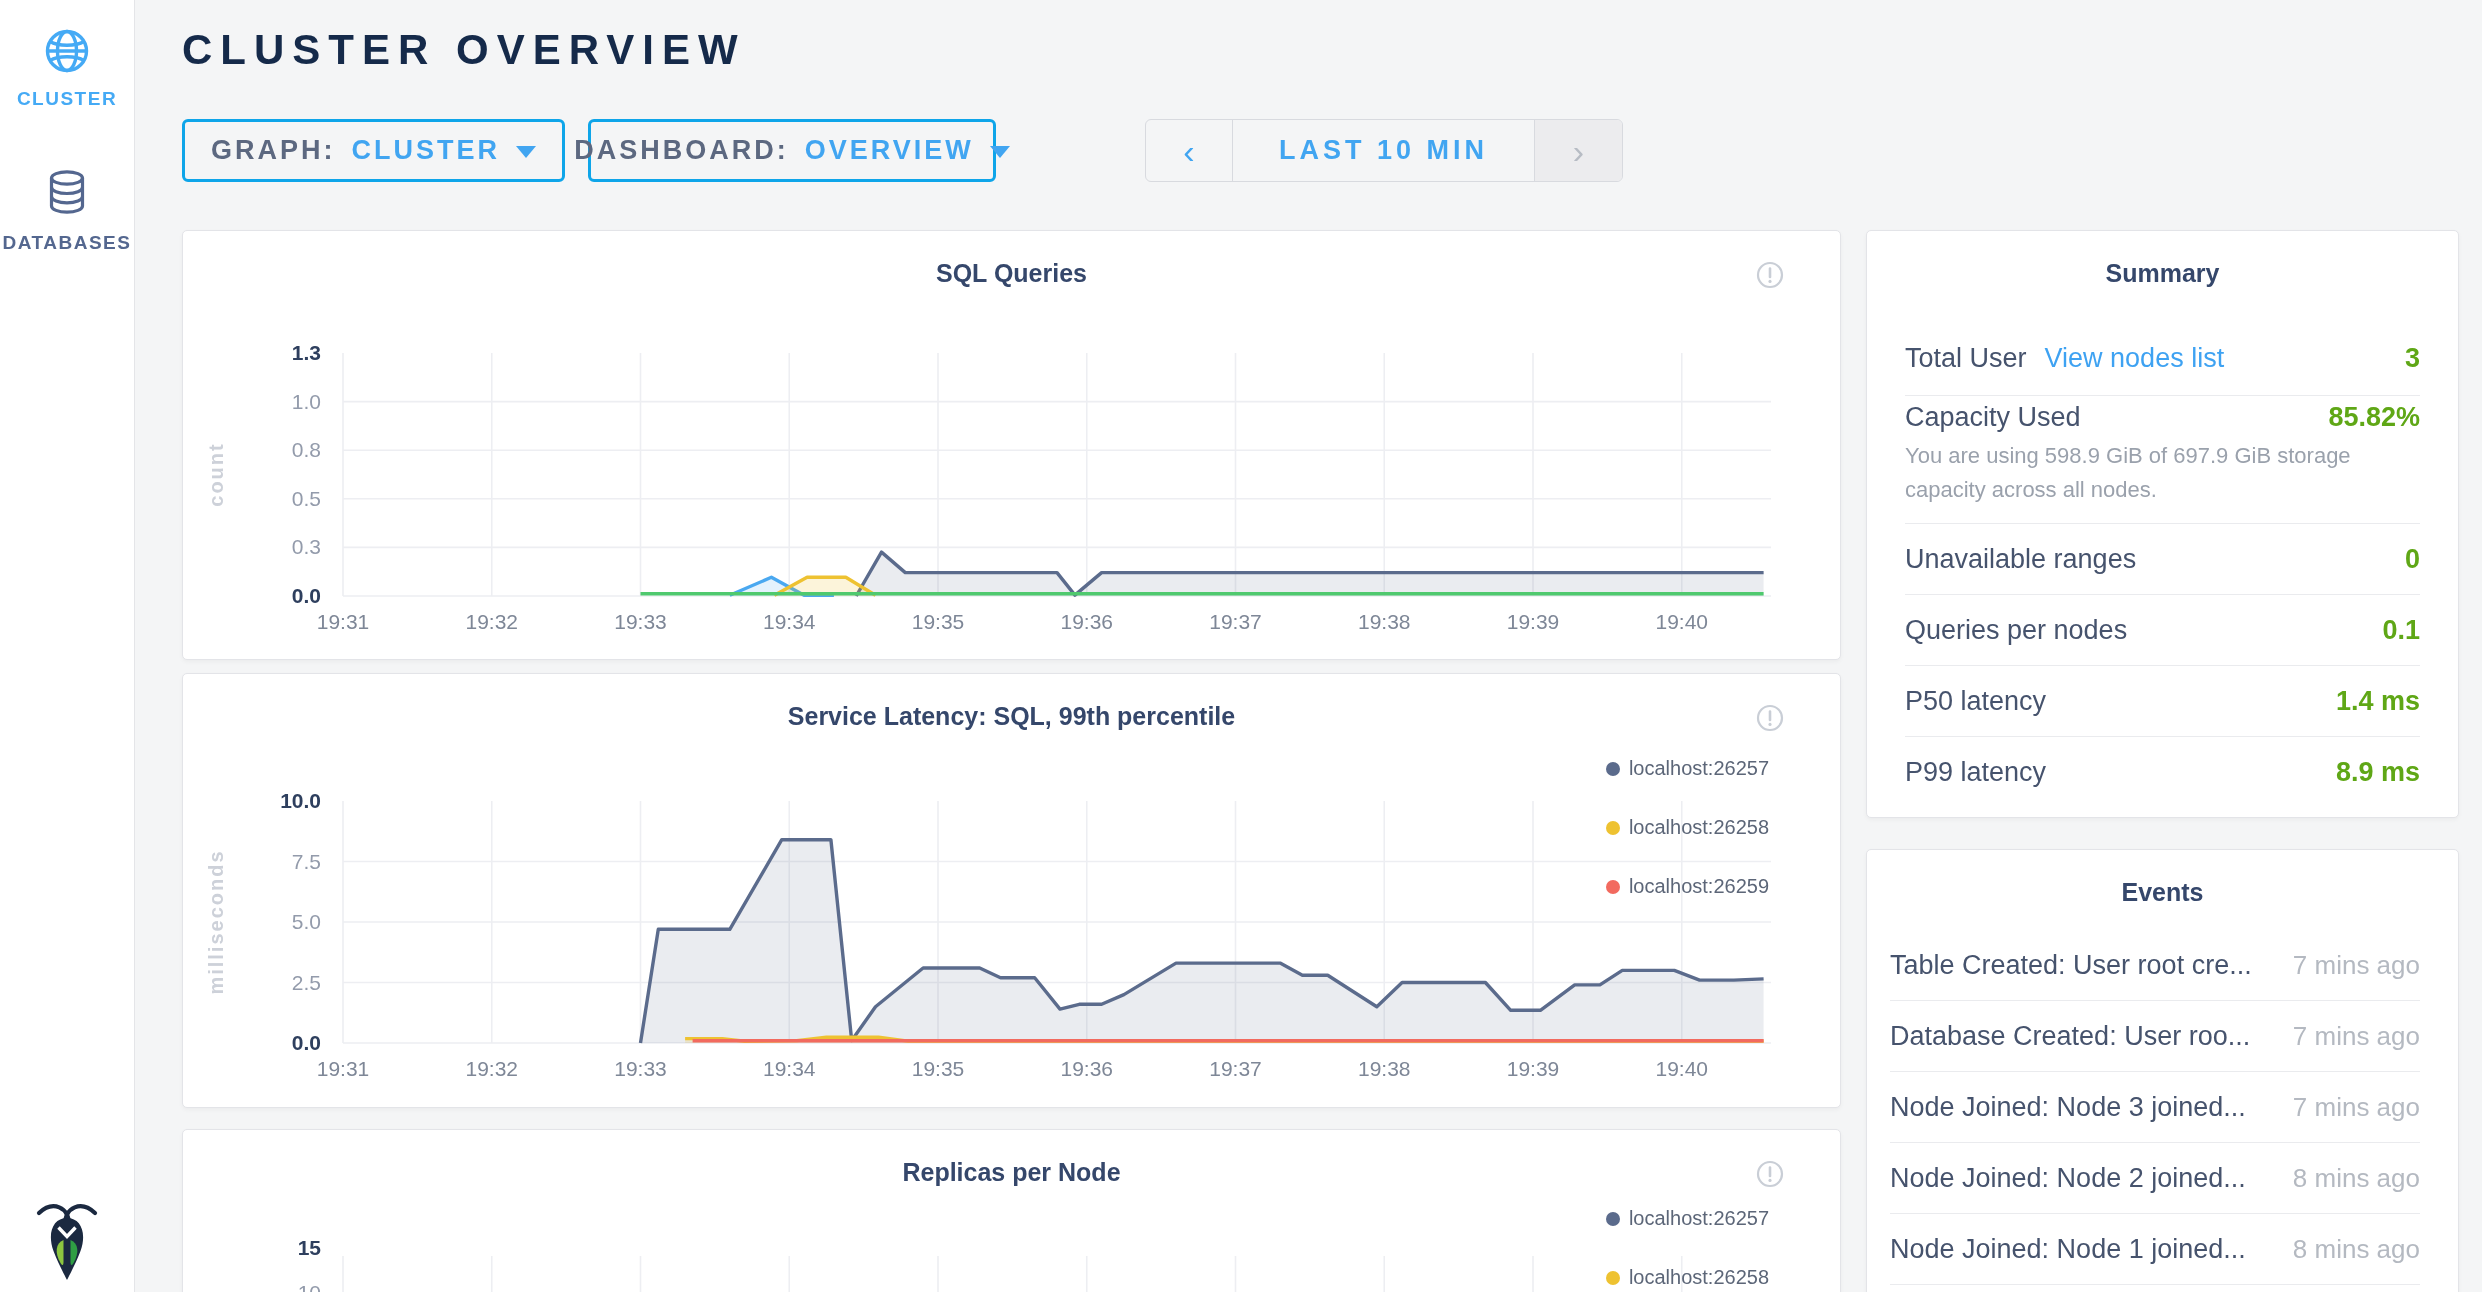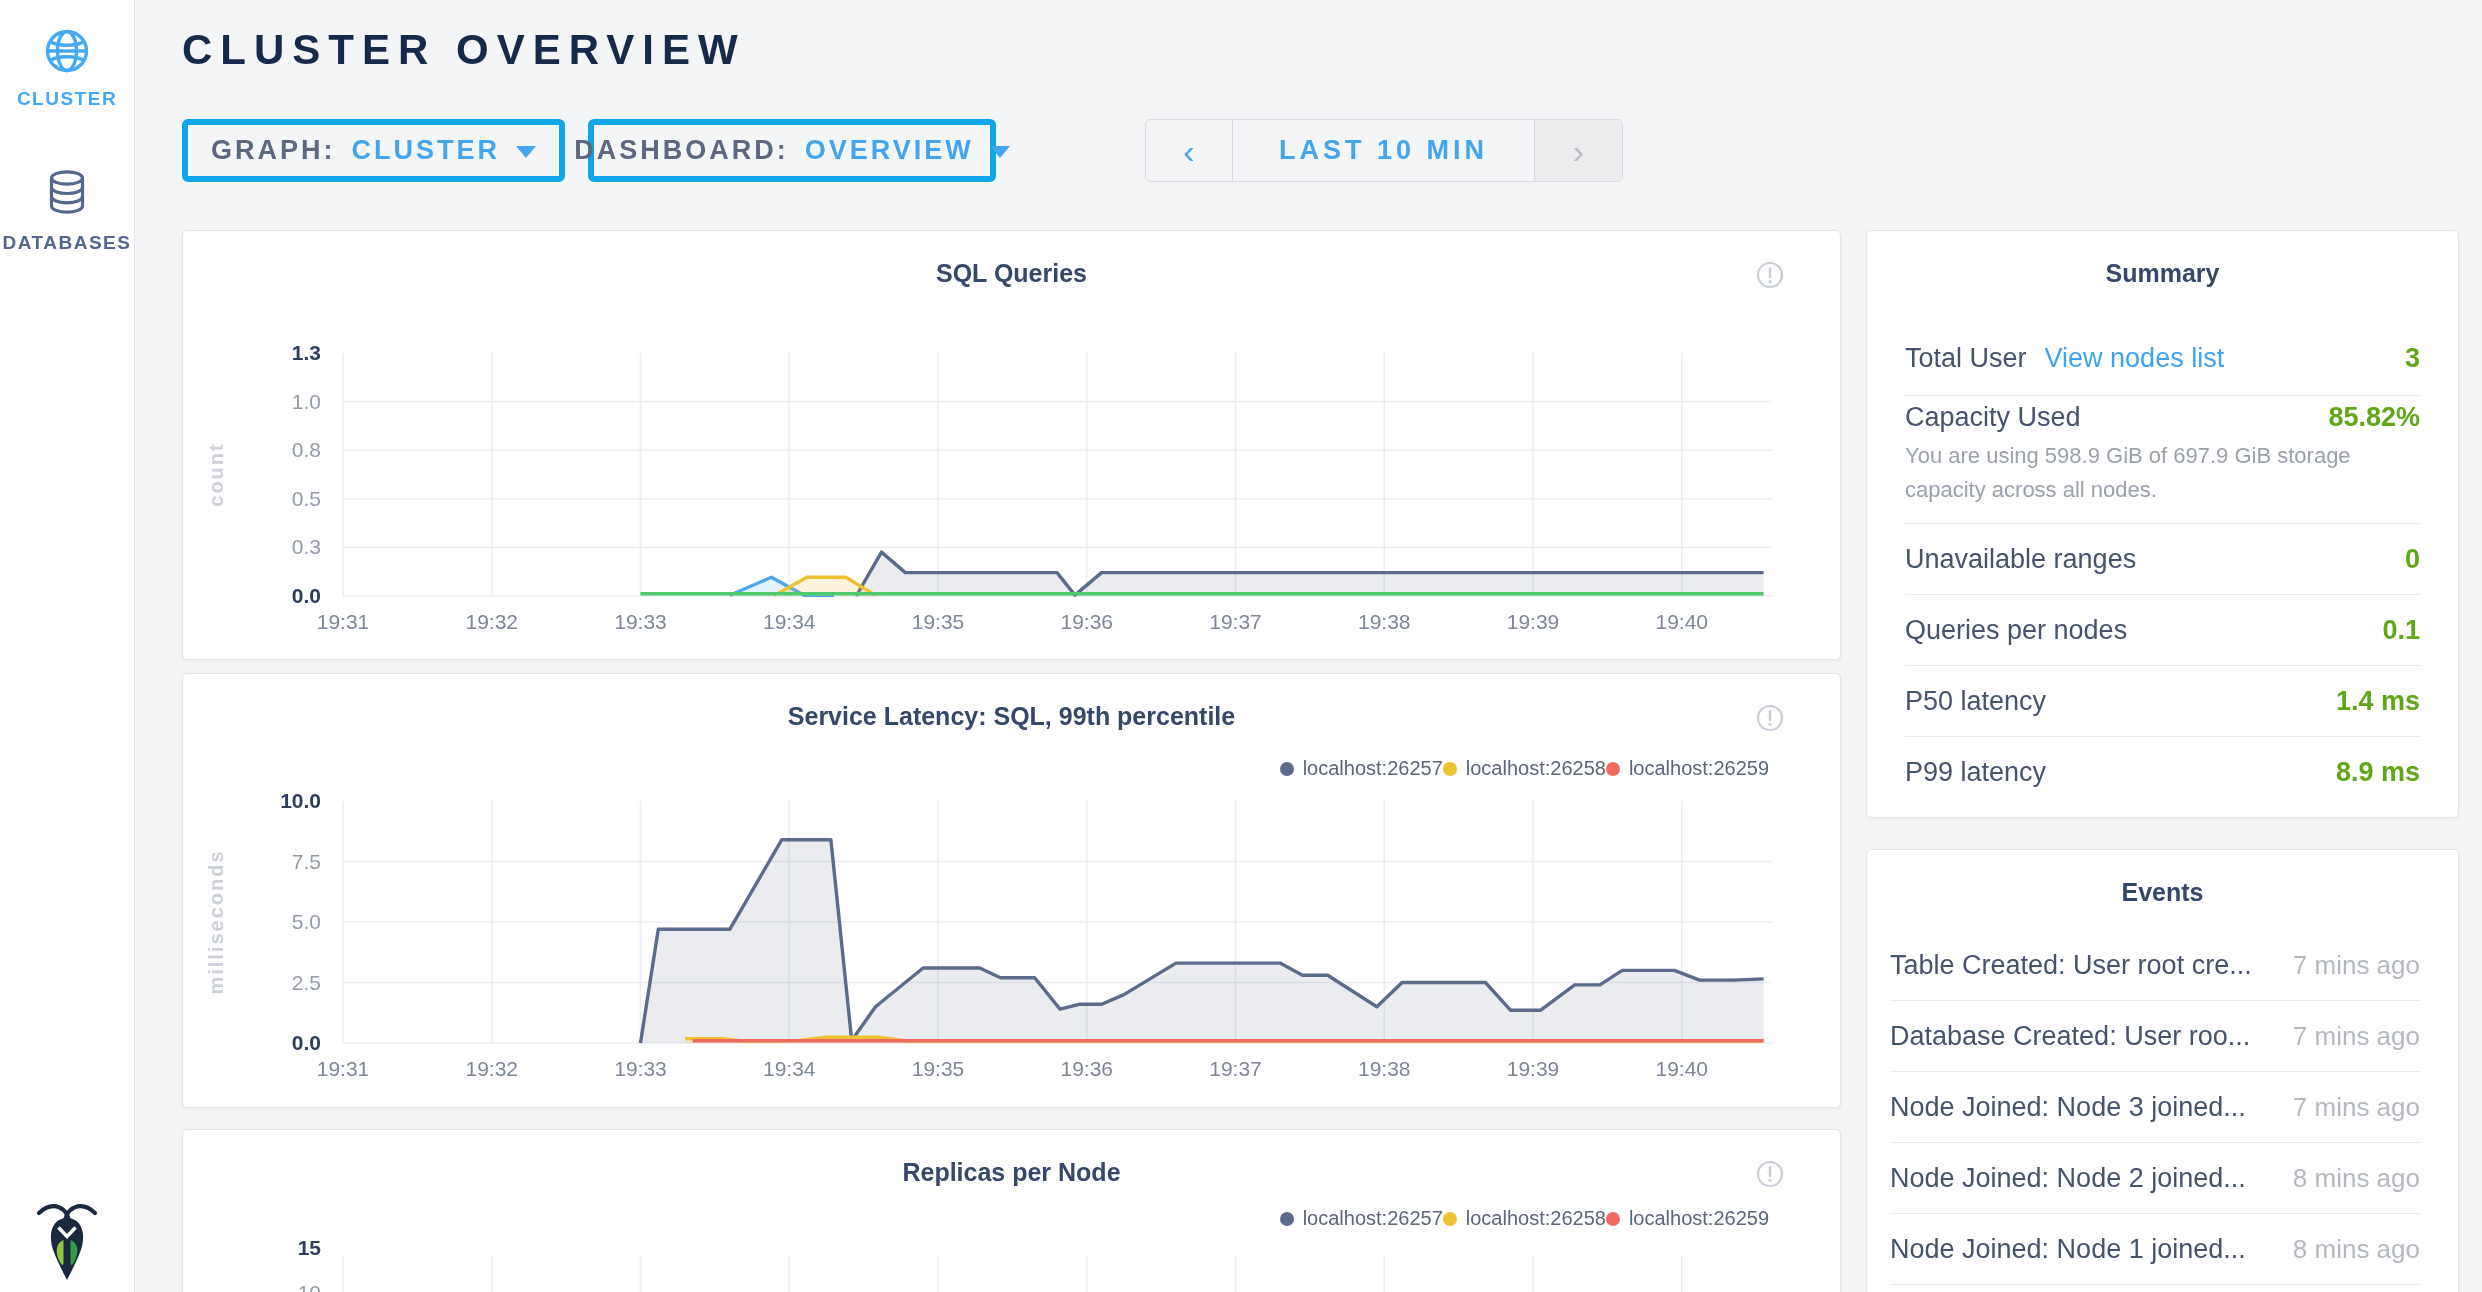--- a/index.html
+++ b/index.html
@@ -13,38 +13,38 @@
   .sidebar{position:absolute;left:0;top:0;width:134px;height:1292px;background:#ffffff;border-right:1px solid #e4e5e8;}
   .side-item{position:absolute;left:0;width:134px;text-align:center;cursor:pointer;}
   .side-item .icon{display:inline-block;}
   .side-label{display:block;font-size:19px;font-weight:700;letter-spacing:1.5px;margin-top:10px;}
   .side-item.active .side-label{color:#45aaf5;}
   .side-item.inactive .side-label{color:#54678f;}
   .side-logo{position:absolute;left:36px;top:1198px;width:62px;height:88px;}
   
   .page-title{position:absolute;left:182px;top:26px;margin:0;font-size:42px;font-weight:700;letter-spacing:8px;color:#152a4a;white-space:nowrap;}
   
-  .dropdown{position:absolute;top:119px;height:63px;border:6px solid #0ea5e9;border-radius:6px;
+  .dropdown{position:absolute;top:119px;height:63px;border:3px solid #0ea5e9;border-radius:6px;
     display:flex;align-items:center;justify-content:center;gap:16px;cursor:pointer;box-sizing:border-box;}
   .dd-label{font-size:27px;font-weight:700;letter-spacing:3px;color:#5c6880;}
   .dd-value{font-size:27px;font-weight:700;letter-spacing:3px;color:#41a5f1;}
   .dd-caret{width:0;height:0;border-left:10px solid transparent;border-right:10px solid transparent;border-top:12px solid #41a5f1;margin-top:2px;}
   #dd-graph{left:182px;width:383px;}
   #dd-dashboard{left:588px;width:408px;}
   .time-group{position:absolute;left:1145px;top:119px;width:478px;height:63px;border:1px solid #d8dadf;border-radius:6px;display:flex;box-sizing:border-box;overflow:hidden;}
   .time-btn{display:flex;align-items:center;justify-content:center;font-size:34px;line-height:1;}
   .time-prev{width:86px;border-right:1px solid #d8dadf;color:#41a5f1;cursor:pointer;}
   .time-next{width:87px;border-left:1px solid #d8dadf;color:#b7bcc4;background:#ececee;cursor:pointer;}
   .time-label{flex:1;display:flex;align-items:center;justify-content:center;font-size:27px;font-weight:700;letter-spacing:4px;color:#41a5f1;cursor:pointer;}
   
   .panel{position:absolute;background:#fff;border:1px solid #e3e4e8;border-radius:5px;box-shadow:0 2px 4px rgba(0,0,0,0.04);box-sizing:border-box;}
   .chart-title{position:absolute;top:28px;left:0;width:100%;margin:0;text-align:center;font-size:25px;font-weight:700;color:#35476b;}
   .info-icon{position:absolute;right:56px;top:30px;width:28px;height:28px;cursor:pointer;}
   .chart-host{position:absolute;left:0;top:0;width:100%;height:100%;}
-  .legend{position:absolute;display:flex;align-items:flex-end;}
+  .legend{position:absolute;display:flex;gap:36px;align-items:flex-end;flex-direction:column;}
   .legend-item{display:flex;align-items:center;gap:9px;cursor:pointer;}
   .legend-dot{width:14px;height:14px;border-radius:50%;}
   .legend-text{font-size:20px;color:#5c6678;}
   #panel-sql{left:182px;top:230px;width:1659px;height:430px;}
   #panel-latency{left:182px;top:673px;width:1659px;height:435px;}
   #panel-replicas{left:182px;top:1129px;width:1659px;height:400px;}
   
   #panel-summary{left:1866px;top:230px;width:593px;height:588px;}
   #panel-events{left:1866px;top:849px;width:593px;height:560px;}
   .side-panel-title{position:absolute;top:28px;left:0;width:100%;margin:0;text-align:center;font-size:25px;font-weight:700;color:#35476b;}

